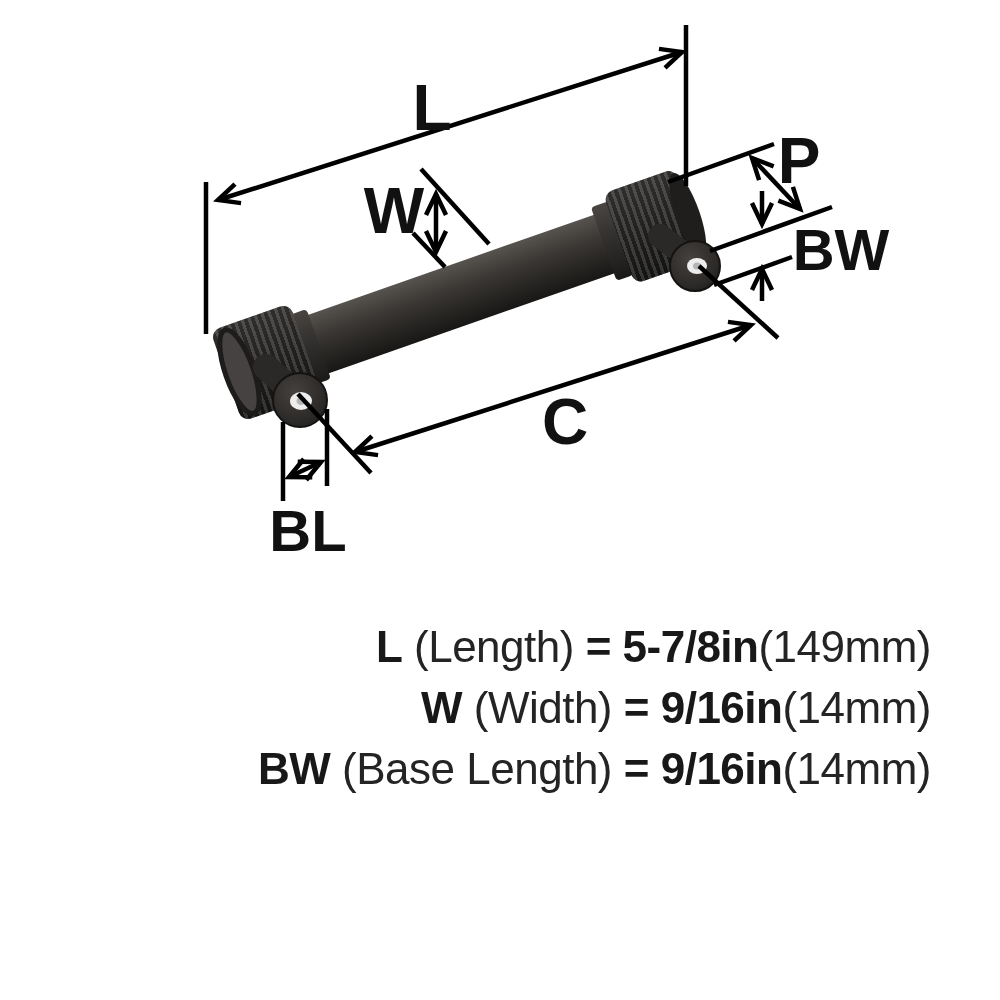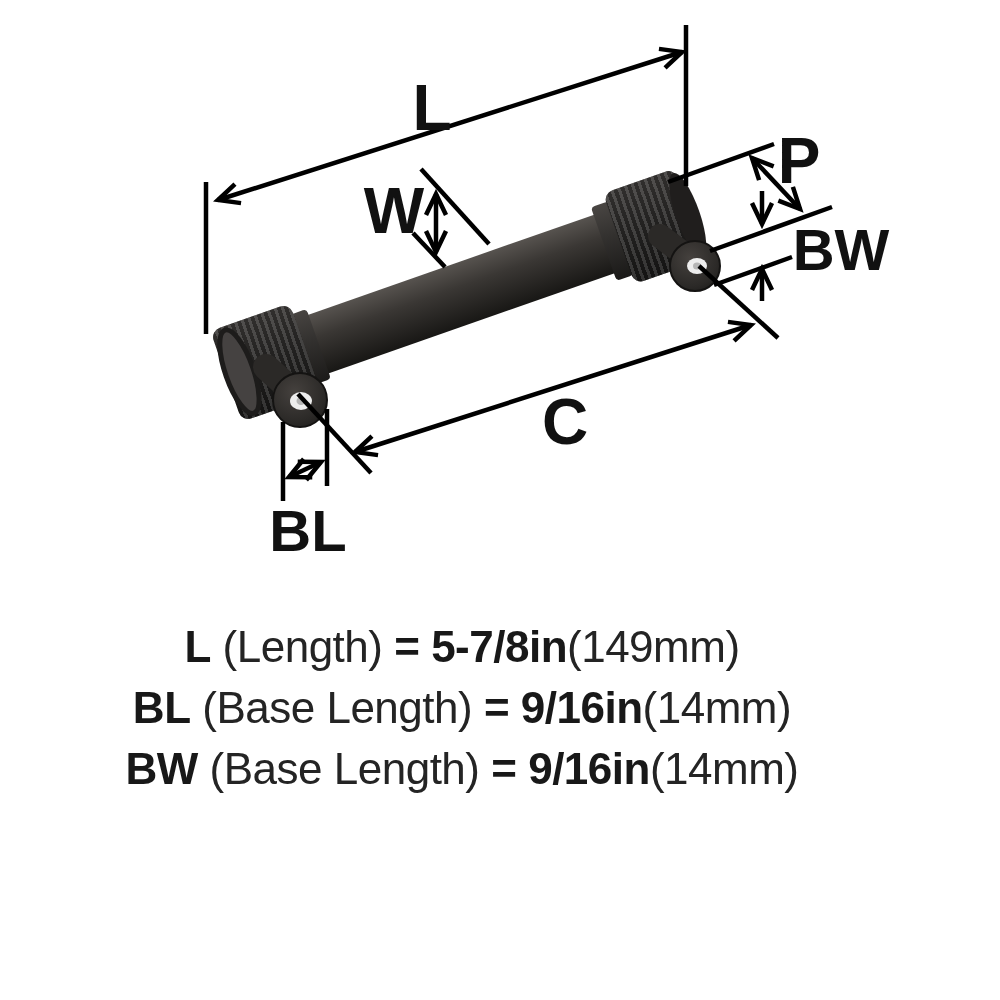--- a/index.html
+++ b/index.html
@@ -16,23 +16,23 @@
   svg .dim { stroke: #000; stroke-width: 4.5; fill: none; }
   svg .dim-label {
     font-family: "Liberation Sans", sans-serif;
     font-weight: 700;
     fill: #111111;
     text-anchor: middle;
   }
   .legend {
     position: absolute;
     top: 616px;
-    left: 0;
+    left: 7px;
     width: 924px;
-    text-align: center;
+    text-align: right;
     font-size: 44px;
     line-height: 61px;
     color: #202020;
     letter-spacing: -0.5px;
     white-space: nowrap;
   }
   .legend .b { font-weight: 700; color: #181818; }
   .legend .r { font-weight: 400; color: #242424; }
 </style>
 </head>
@@ -123,17 +123,17 @@
 
       <line class="dim" x1="283" y1="422" x2="283" y2="501"></line>
       <line class="dim" x1="327" y1="409" x2="327" y2="486"></line>
       <line class="dim" x1="289" y1="477" x2="321" y2="462" marker-start="url(#arr)" marker-end="url(#arr)"></line>
       <text class="dim-label" x="308" y="551" font-size="58">BL</text>
     </svg>
   </div>
 
   <div class="legend">
     <div class="lrow"><span class="b">L</span> <span class="r">(Length)</span> <span class="b">=</span> <span class="b">5-7/8in</span><span class="r">(149mm)</span></div>
-    <div class="lrow"><span class="b">BL</span> <span class="r">(Base Length)</span> <span class="b">=</span> <span class="b">9/16in</span><span class="r">(14mm)</span></div>
+    <div class="lrow"><span class="b">W</span> <span class="r">(Width)</span> <span class="b">=</span> <span class="b">9/16in</span><span class="r">(14mm)</span></div>
     <div class="lrow"><span class="b">BW</span> <span class="r">(Base Length)</span> <span class="b">=</span> <span class="b">9/16in</span><span class="r">(14mm)</span></div>
   </div>
 
 </div>
 
 </body></html>

